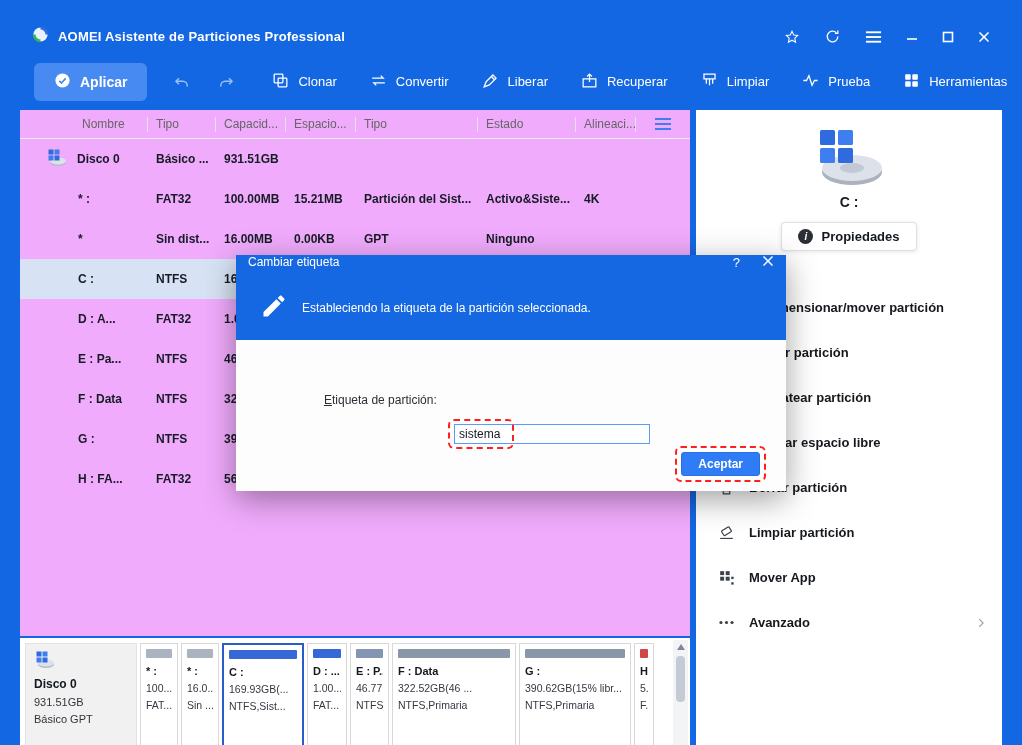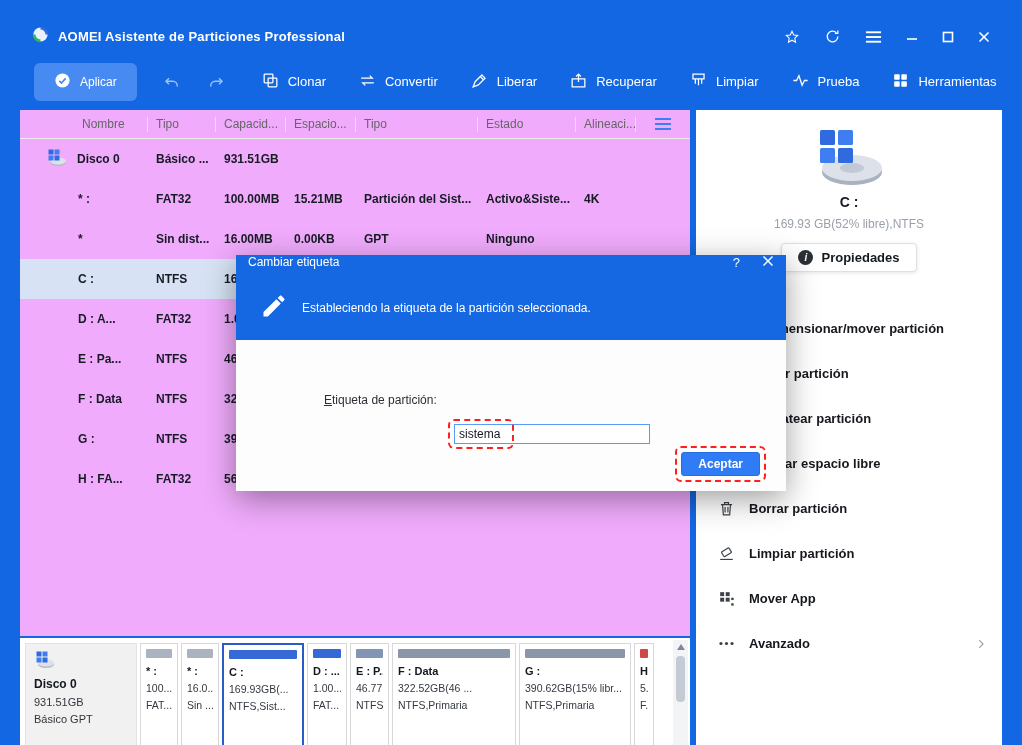--- a/index.html
+++ b/index.html
@@ -8,21 +8,21 @@
 
   
   .titlebar { height:33px; display:flex; align-items:center; gap:9px; padding:0 12px; color:#fff; }
   .title { font-size:13px; font-weight:700; letter-spacing:.2px; }
   .tb-icons { margin-left:auto; display:flex; align-items:center; gap:24px; }
   .tb-icons span { display:inline-flex; cursor:pointer; }
 
   
   .toolbar { height:57px; display:flex; align-items:center; padding:0 14px; }
   .apply-btn { display:inline-flex; align-items:center; gap:9px; background:#478bf2; border:none;
-               border-radius:6px; color:#fff; font-size:12px; font-weight:400; padding:9px 20px; cursor:pointer;
+               border-radius:6px; color:#fff; font-size:14px; font-weight:700; padding:9px 20px; cursor:pointer;
                font-family:"Liberation Sans",sans-serif; }
   .undo,.redo { margin-left:26px; display:inline-flex; cursor:pointer; }
   .tool-items { display:flex; align-items:center; gap:32px; margin-left:36px; }
   .tool-item { display:flex; align-items:center; gap:8px; color:#fff; font-size:13px; cursor:pointer; white-space:nowrap; }
 
   
   .main { display:flex; height:651px; }
   .left { width:670px; display:flex; flex-direction:column; gap:2px; }
   .right { flex:1; margin-left:6px; background:#fff; position:relative; text-align:center; overflow:hidden; }
 
@@ -421,21 +421,20 @@
           <ellipse cx="46" cy="46" rx="30" ry="13" fill="#aab2c0"></ellipse>
           <ellipse cx="46" cy="42" rx="30" ry="13" fill="#dde2ea"></ellipse>
           <ellipse cx="46" cy="42" rx="12" ry="5" fill="#c2c9d4"></ellipse>
           <rect x="14" y="4" width="15" height="15" rx="1.5" fill="#2f6bdf"></rect>
           <rect x="32" y="4" width="15" height="15" rx="1.5" fill="#3f7ef0"></rect>
           <rect x="14" y="22" width="15" height="15" rx="1.5" fill="#3f7ef0"></rect>
           <rect x="32" y="22" width="15" height="15" rx="1.5" fill="#2f6bdf"></rect>
         </svg>
       </div>
       <div class="drive-name">C :</div>
-      <div class="drive-info">169.93 GB(52% libre),NTFS</div>
       <button class="props-btn">
         <span class="info-dot">i</span>
         <span>Propiedades</span>
       </button>
       <div class="actions" id="actions">
           <div class="action">
     <span class="aicon">
               <svg width="19" height="19" viewBox="0 0 24 24" fill="none" stroke="#3c4148" stroke-width="1.5">
                 <path d="M3 12h18M6.5 8.5L3 12l3.5 3.5M17.5 8.5L21 12l-3.5 3.5"></path>
               </svg>

